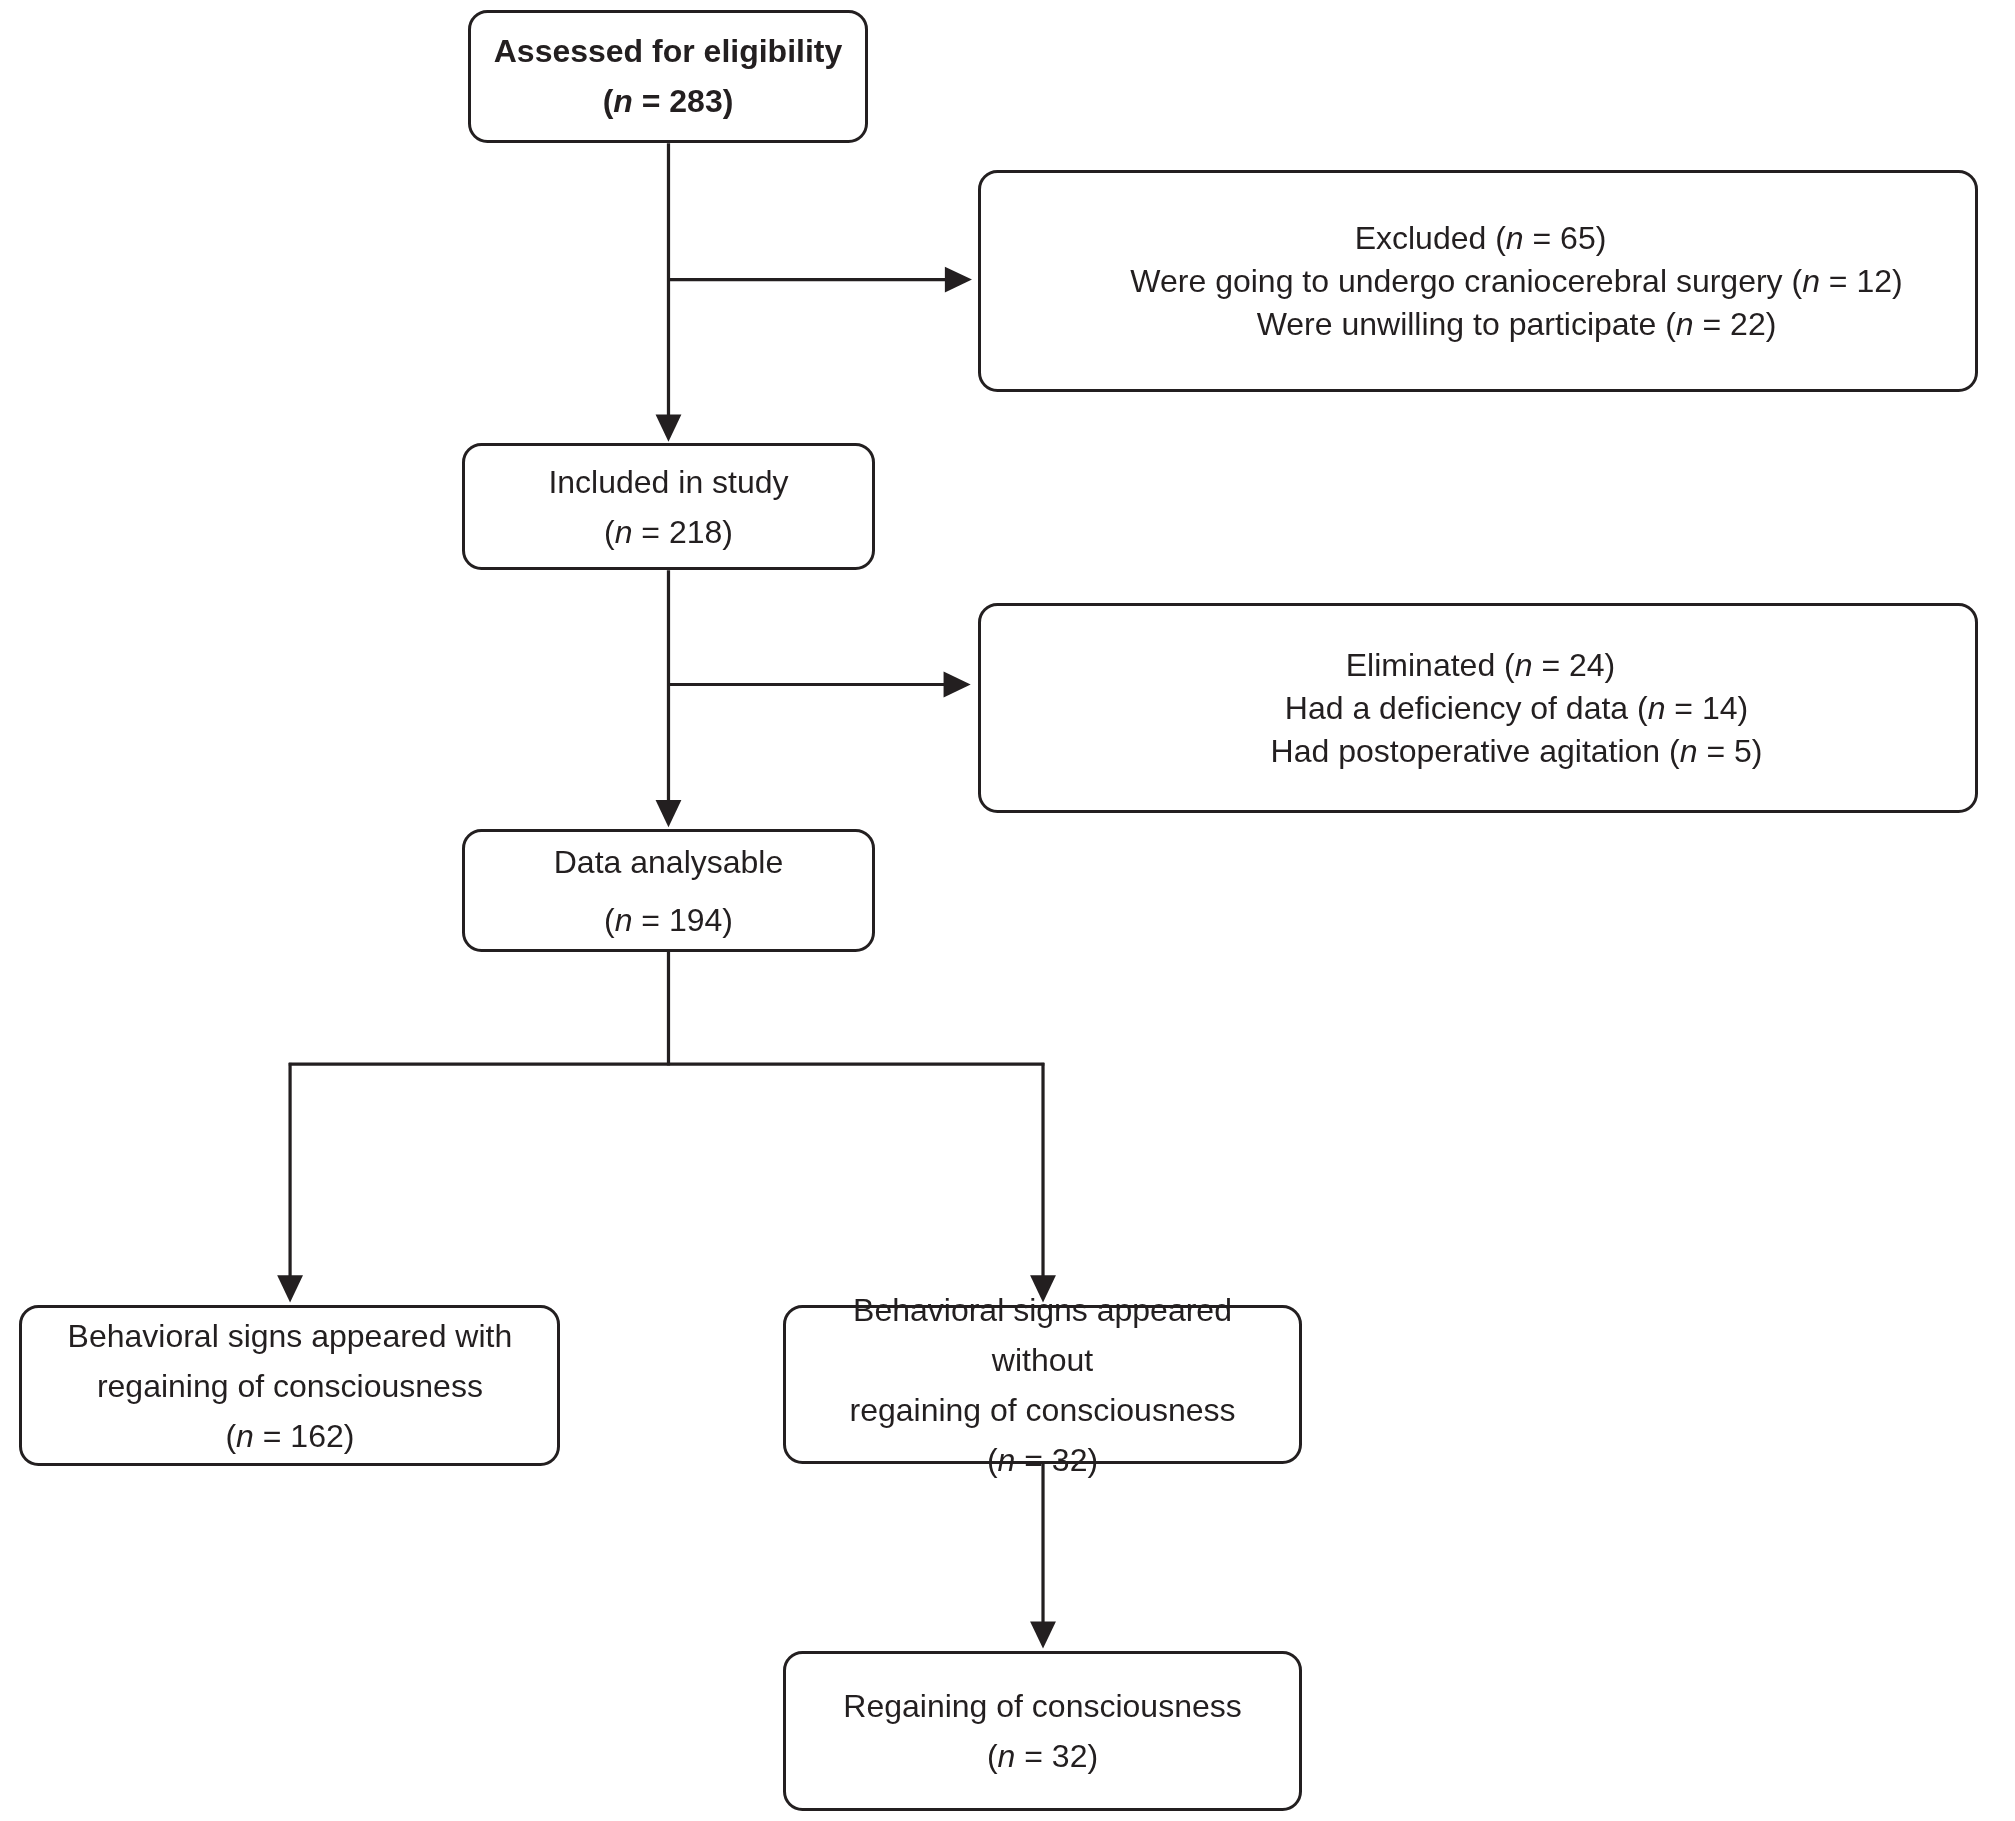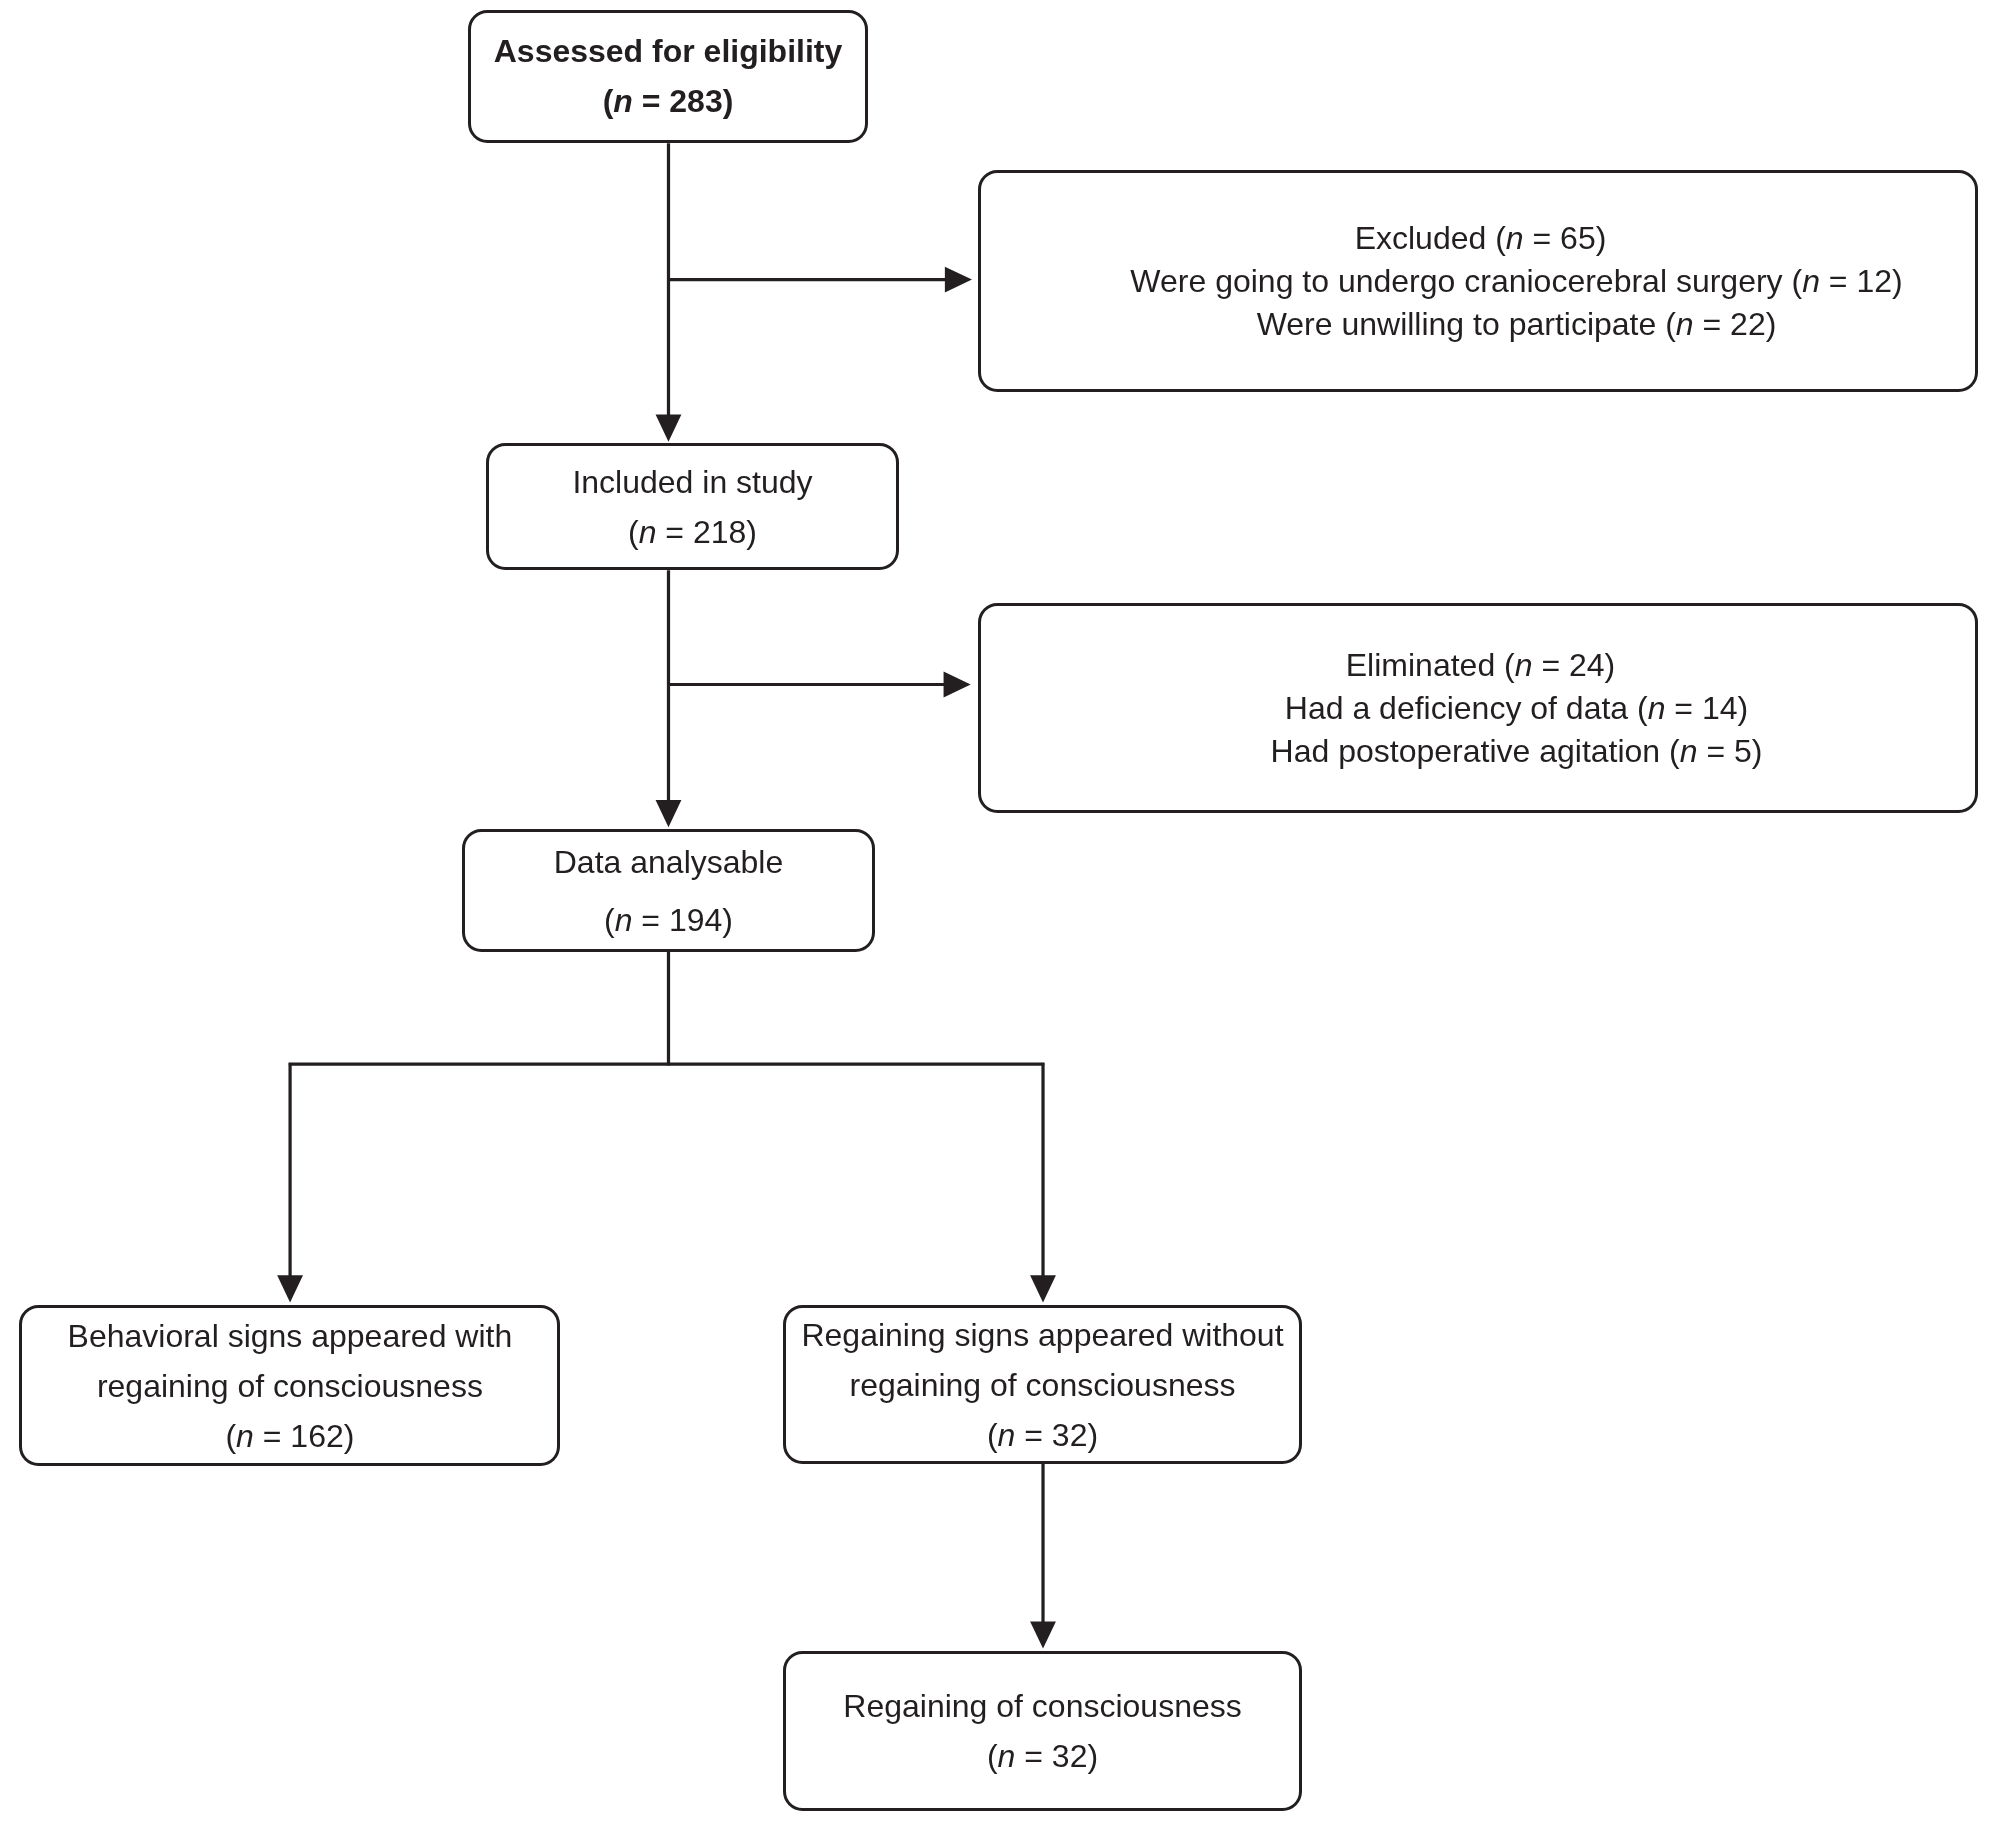--- a/index.html
+++ b/index.html
@@ -98,21 +98,21 @@
     <span class="line">Assessed for eligibility</span>
     <span class="line">(<i>n</i> = 283)</span>
   </div>
 
   <div class="box box-list" style="left:978px; top:170px; width:1000px; height:222px;">
     <span class="title">Excluded (<i>n</i> = 65)</span>
     <span class="item">Were going to undergo craniocerebral surgery (<i>n</i> = 12)</span>
     <span class="item">Were unwilling to participate (<i>n</i> = 22)</span>
   </div>
 
-  <div class="box box-center" style="left:462px; top:443px; width:413px; height:127px;margin-left:24px;">
+  <div class="box box-center" style="left:462px; top:443px; width:413px; height:127px;">
     <span class="line">Included in study</span>
     <span class="line">(<i>n</i> = 218)</span>
   </div>
 
   <div class="box box-list" style="left:978px; top:603px; width:1000px; height:210px;">
     <span class="title">Eliminated (<i>n</i> = 24)</span>
     <span class="item">Had a deficiency of data (<i>n</i> = 14)</span>
     <span class="item">Had postoperative agitation (<i>n</i> = 5)</span>
   </div>
 
@@ -121,21 +121,21 @@
     <span class="line">(<i>n</i> = 194)</span>
   </div>
 
   <div class="box box-center" style="left:19.4px; top:1305px; width:541px; height:161px;">
     <span class="line">Behavioral signs appeared with</span>
     <span class="line">regaining of consciousness</span>
     <span class="line">(<i>n</i> = 162)</span>
   </div>
 
   <div class="box box-center" style="left:783px; top:1305px; width:519px; height:159px;">
-    <span class="line">Regaining signs appeared without</span>
+    <span class="line">Behavioral signs appeared without</span>
     <span class="line">regaining of consciousness</span>
     <span class="line">(<i>n</i> = 32)</span>
   </div>
 
   <div class="box box-center" style="left:783px; top:1651px; width:519px; height:160px;">
     <span class="line">Regaining of consciousness</span>
     <span class="line">(<i>n</i> = 32)</span>
   </div>
 
 </div>

